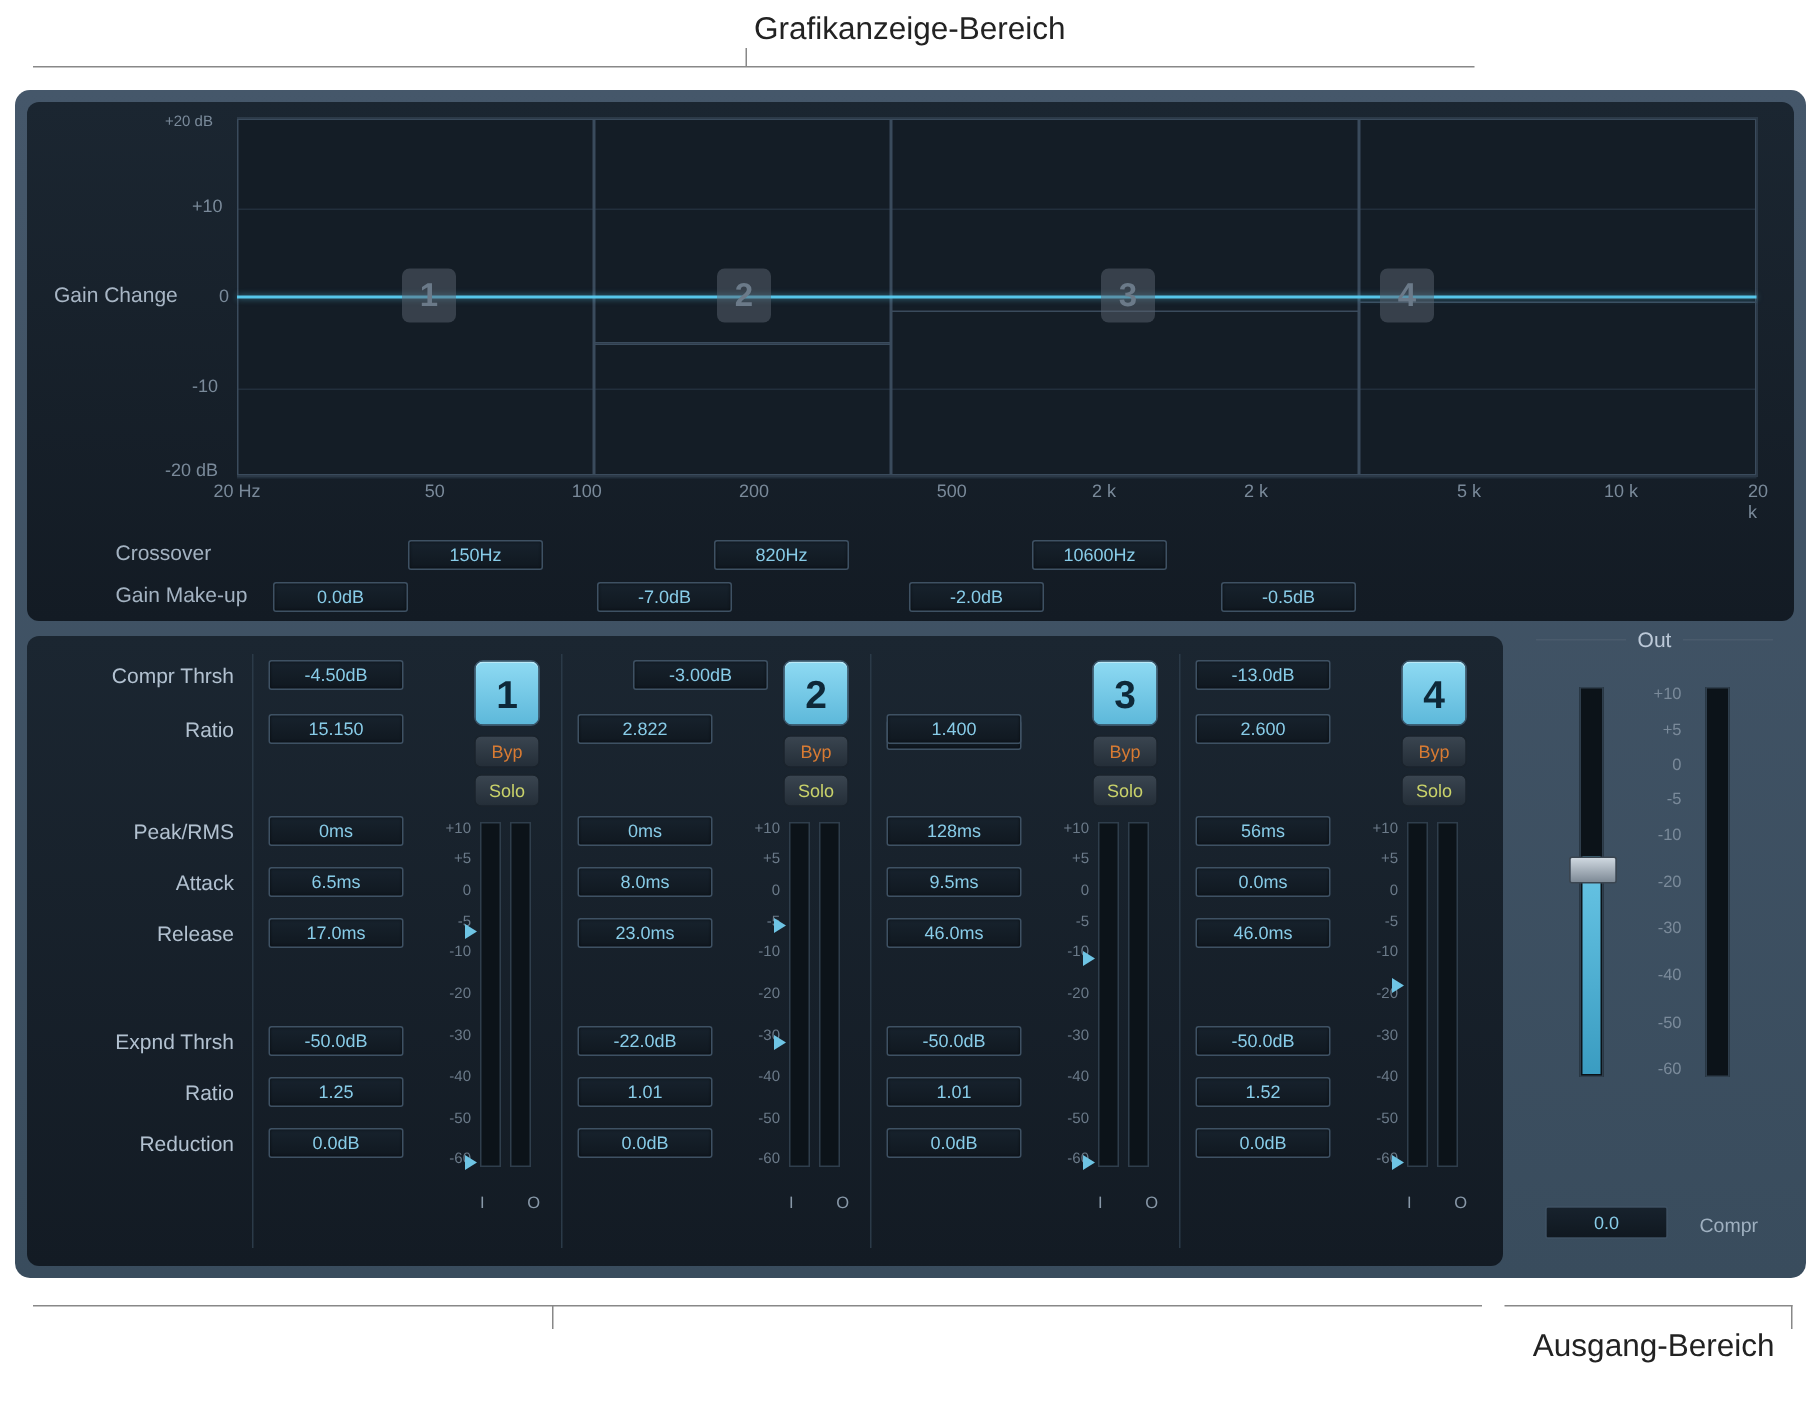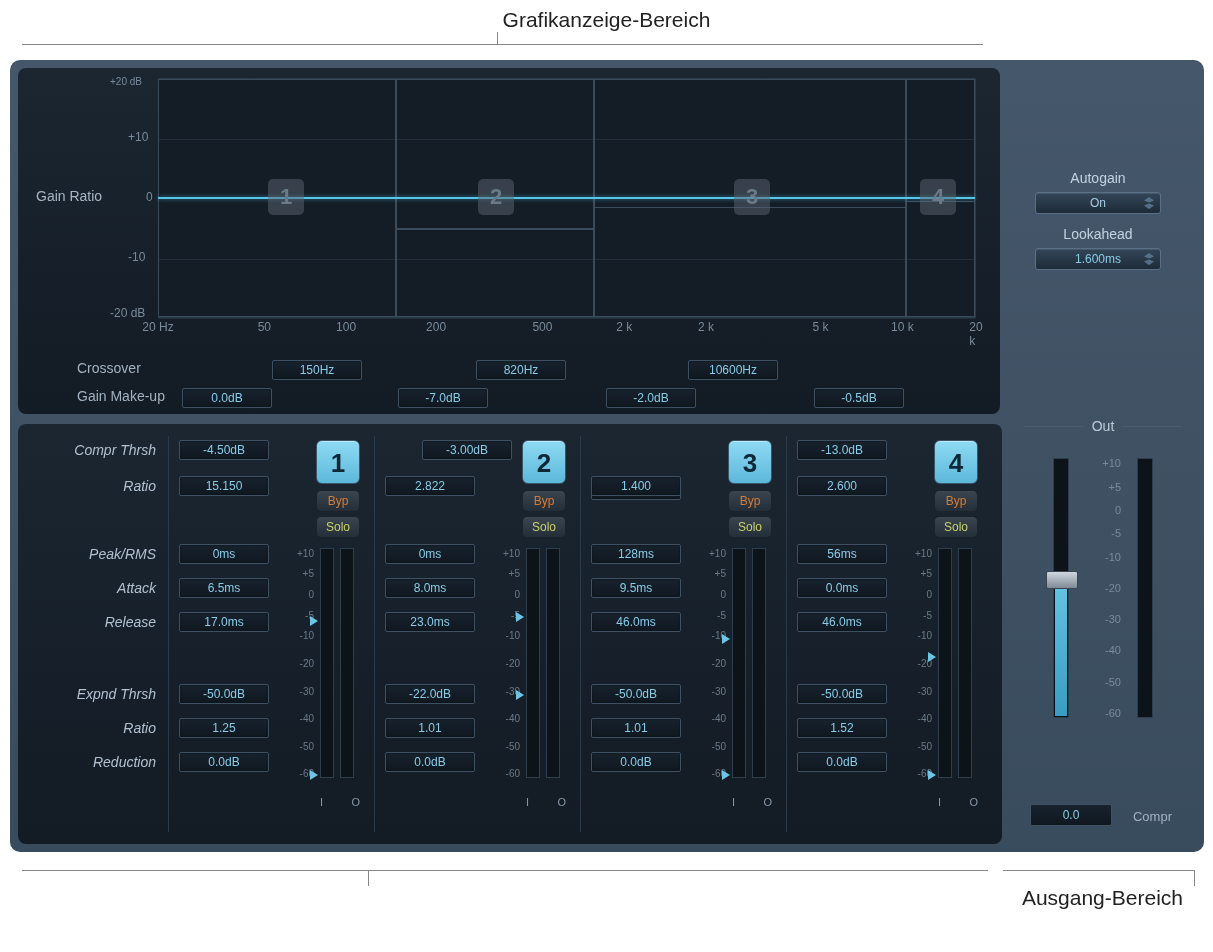--- a/index.html
+++ b/index.html
@@ -127,21 +127,20 @@
     background: linear-gradient(180deg,#1b2631,#131b24);
     border-radius: 8px;
     padding: 12px 10px 12px 10px;
     display:flex;
     height: 420px;
     position: relative;
   }
   .param-labels {
     width: 140px;
     position: relative;
-    font-style: italic;
   }
   .param-labels div {
     position:absolute; right:12px; font-size:14px; color:#b2c1d0; text-align:right; width:128px;
   }
   .band-col {
     width: 206px;
     border-left: 1px solid #2b3a48;
     position: relative;
     padding-left: 8px;
   }
@@ -265,21 +264,21 @@
 <div class="annotation-top">Grafikanzeige-Bereich</div>
 <div class="bracket-top">
   <span class="tick-m"></span>
 </div>
 
 <div class="plugin">
 
   <div style="display:flex;">
     <div class="upper-panel" style="flex:1;">
       <div class="graph-area">
-        <div class="gain-change-label">Gain Ratio</div>
+        <div class="gain-change-label">Gain Change</div>
 
         <div style="position:absolute; left:82px; top:-2px; font-size:10px; color:#7a8a9a;">+20 dB</div>
         <div style="position:absolute; left:100px; top:52px; font-size:12px; color:#7a8a9a;">+10</div>
         <div style="position:absolute; left:118px; top:112px; font-size:12px; color:#7a8a9a;">0</div>
         <div style="position:absolute; left:100px; top:172px; font-size:12px; color:#7a8a9a;">-10</div>
         <div style="position:absolute; left:82px; top:228px; font-size:12px; color:#7a8a9a;">-20 dB</div>
 
         <div class="graph-plot">
           <div class="hgrid" style="top:0;"></div>
           <div class="hgrid" style="top:60px;"></div>
@@ -323,26 +322,20 @@
         <div class="gainmk-row">
           <div class="row-label" style="top:0;">Gain Make-up</div>
           <div class="valbox" style="left:154px;">0.0dB</div>
           <div class="valbox" style="left:370px;">-7.0dB</div>
           <div class="valbox" style="left:578px;">-2.0dB</div>
           <div class="valbox" style="left:786px;">-0.5dB</div>
         </div>
       </div>
     </div>
 
-    <div class="right-side">
-      <div class="rs-label">Autogain</div>
-      <div class="dropdown">On</div>
-      <div class="rs-label">Lookahead</div>
-      <div class="dropdown" style="color:#88cce8;">1.600ms</div>
-    </div>
   </div>
 
   <div style="display:flex;">
     <div class="lower-panel" style="flex:1;">
       <div class="param-labels">
         <div style="top:6px;">Compr Thrsh</div>
         <div style="top:42px;">Ratio</div>
         <div style="top:110px;">Peak/RMS</div>
         <div style="top:144px;">Attack</div>
         <div style="top:178px;">Release</div>

